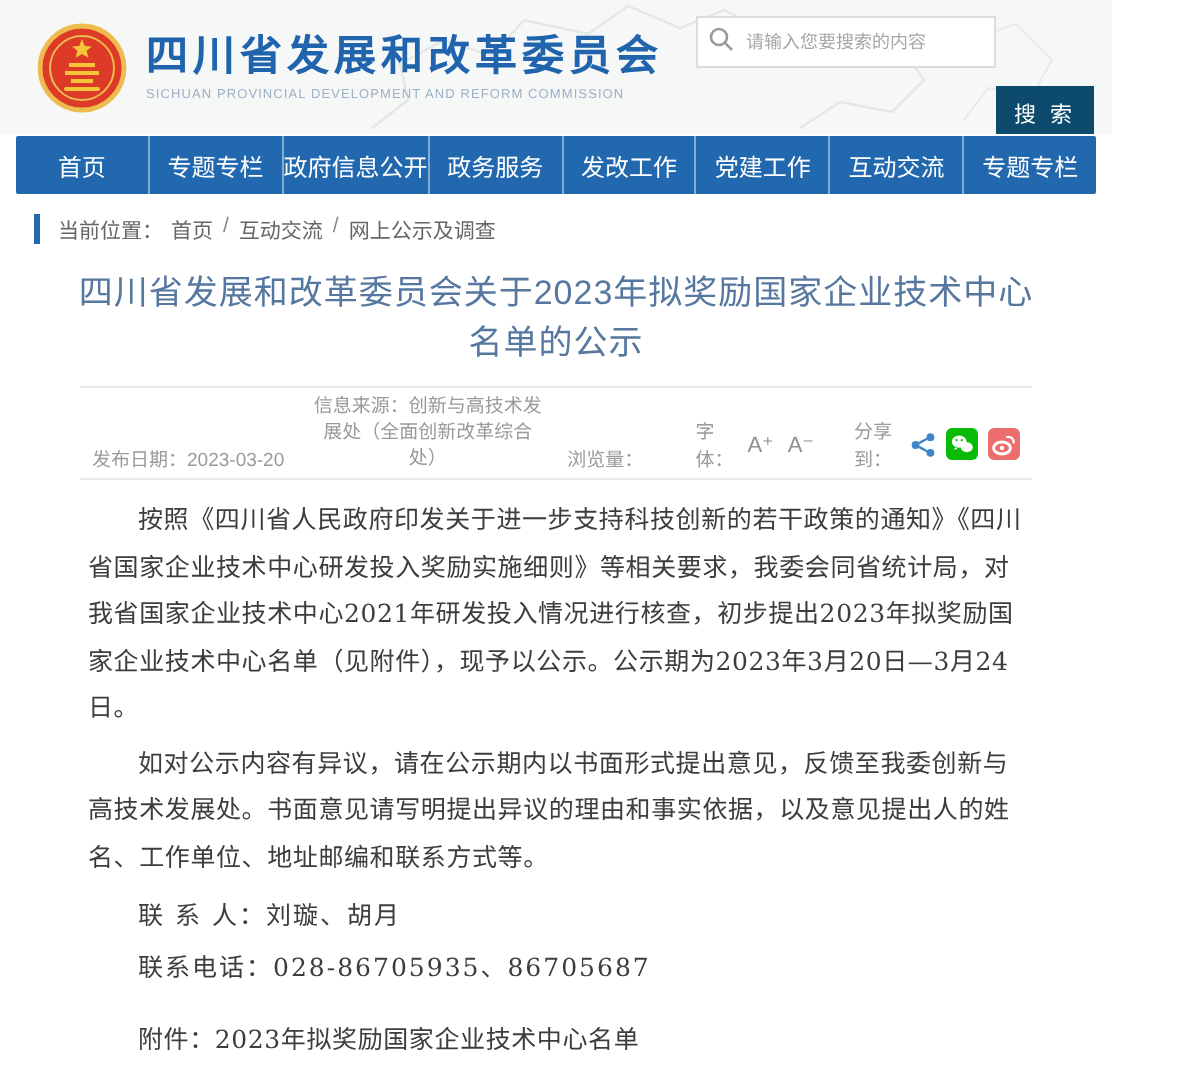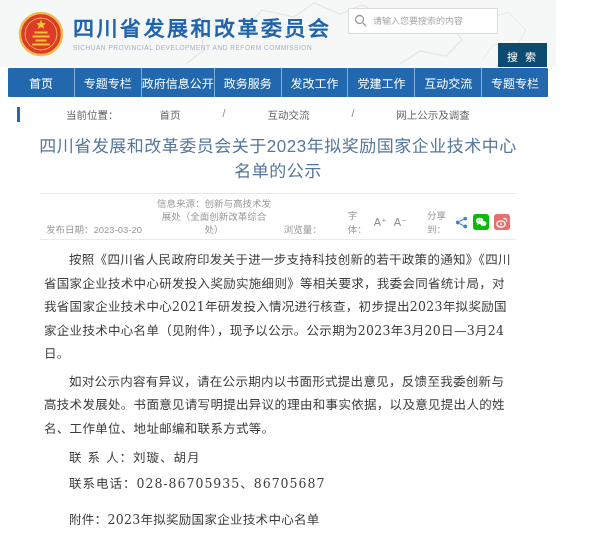--- a/index.html
+++ b/index.html
@@ -20,21 +20,21 @@
   .search-input { width:150px; height:26px; border:1px solid #dcdcdc; background:#fff; padding:0 4px 0 24px; font-size:9px; color:#555; outline:none; }
   .search-input::placeholder { color:#a8a8a8; }
   .search-btn { width:49px; height:26px; background:#0c4a6e; color:#fff; border:none; font-size:11px; letter-spacing:2px; cursor:pointer;margin-top:35px; }
 
   
   .main-nav { margin:1px 8px 0; height:29px; background:#2268ae; display:flex; border-radius:1px; }
   .nav-item { flex:1; display:flex; align-items:center; justify-content:center; color:#fff; font-size:12px; text-decoration:none; border-right:1px solid rgba(255,255,255,0.45); cursor:pointer; white-space:nowrap; }
   .nav-item:last-child { border-right:none; }
 
   
-  .breadcrumb { display:flex; align-items:flex-start; padding:10px 0 7px 17px; font-size:10.5px; color:#666;gap:37px; }
+  .breadcrumb { display:flex; align-items:flex-start; padding:10px 0 7px 17px; font-size:10.5px; color:#666; }
   .crumb-bar { width:3px; height:15px; background:#2268ae; margin-right:9px; }
   .breadcrumb a { color:#666; text-decoration:none; cursor:pointer; }
   .crumb-sep { margin:0 5px; color:#888; }
   .crumb-label { margin-right:4px; }
 
   
   .article-title { text-align:center; color:#56779f; font-size:17px; font-weight:500; padding:3px 33px 11px; letter-spacing:0.5px; }
   .meta-row { margin:0 40px; border-top:1px solid #e9e9e9; border-bottom:1px solid #e9e9e9; min-height:33px; display:flex; align-items:flex-end; font-size:9.5px; color:#9a9a9a; padding:3px 6px; }
   .meta-item { white-space:nowrap; }
   .meta-publish { margin-right:14px; }

